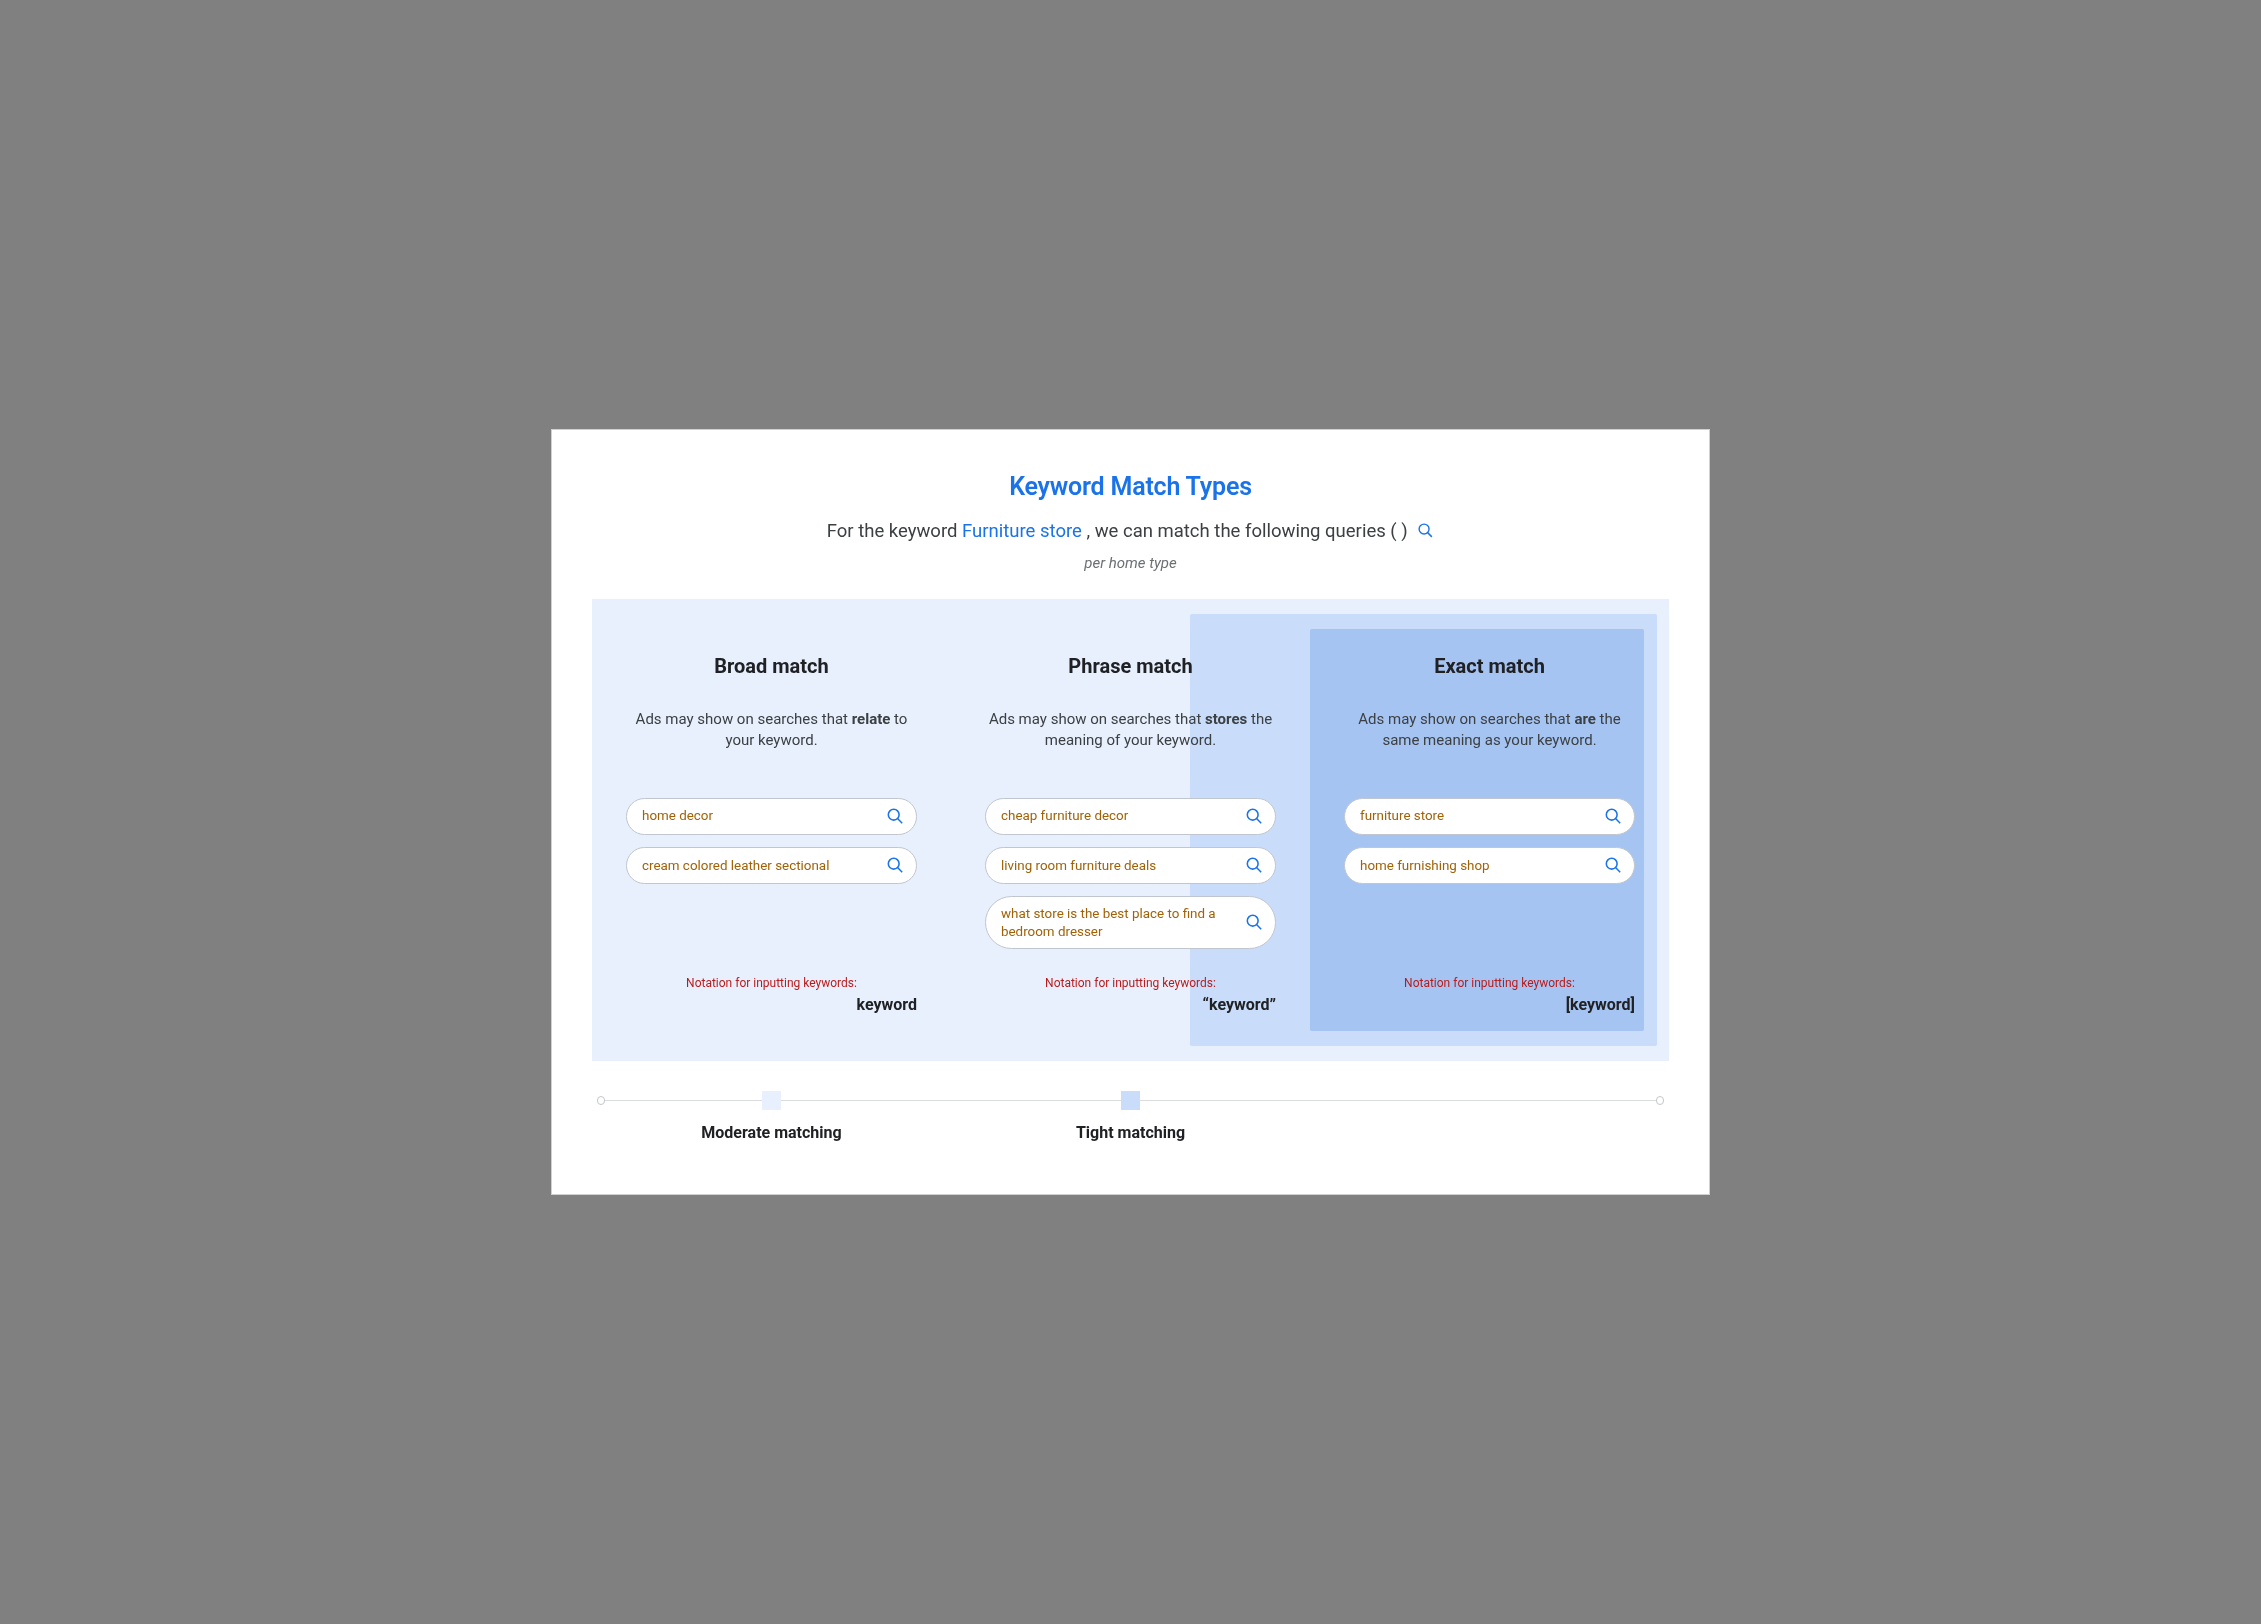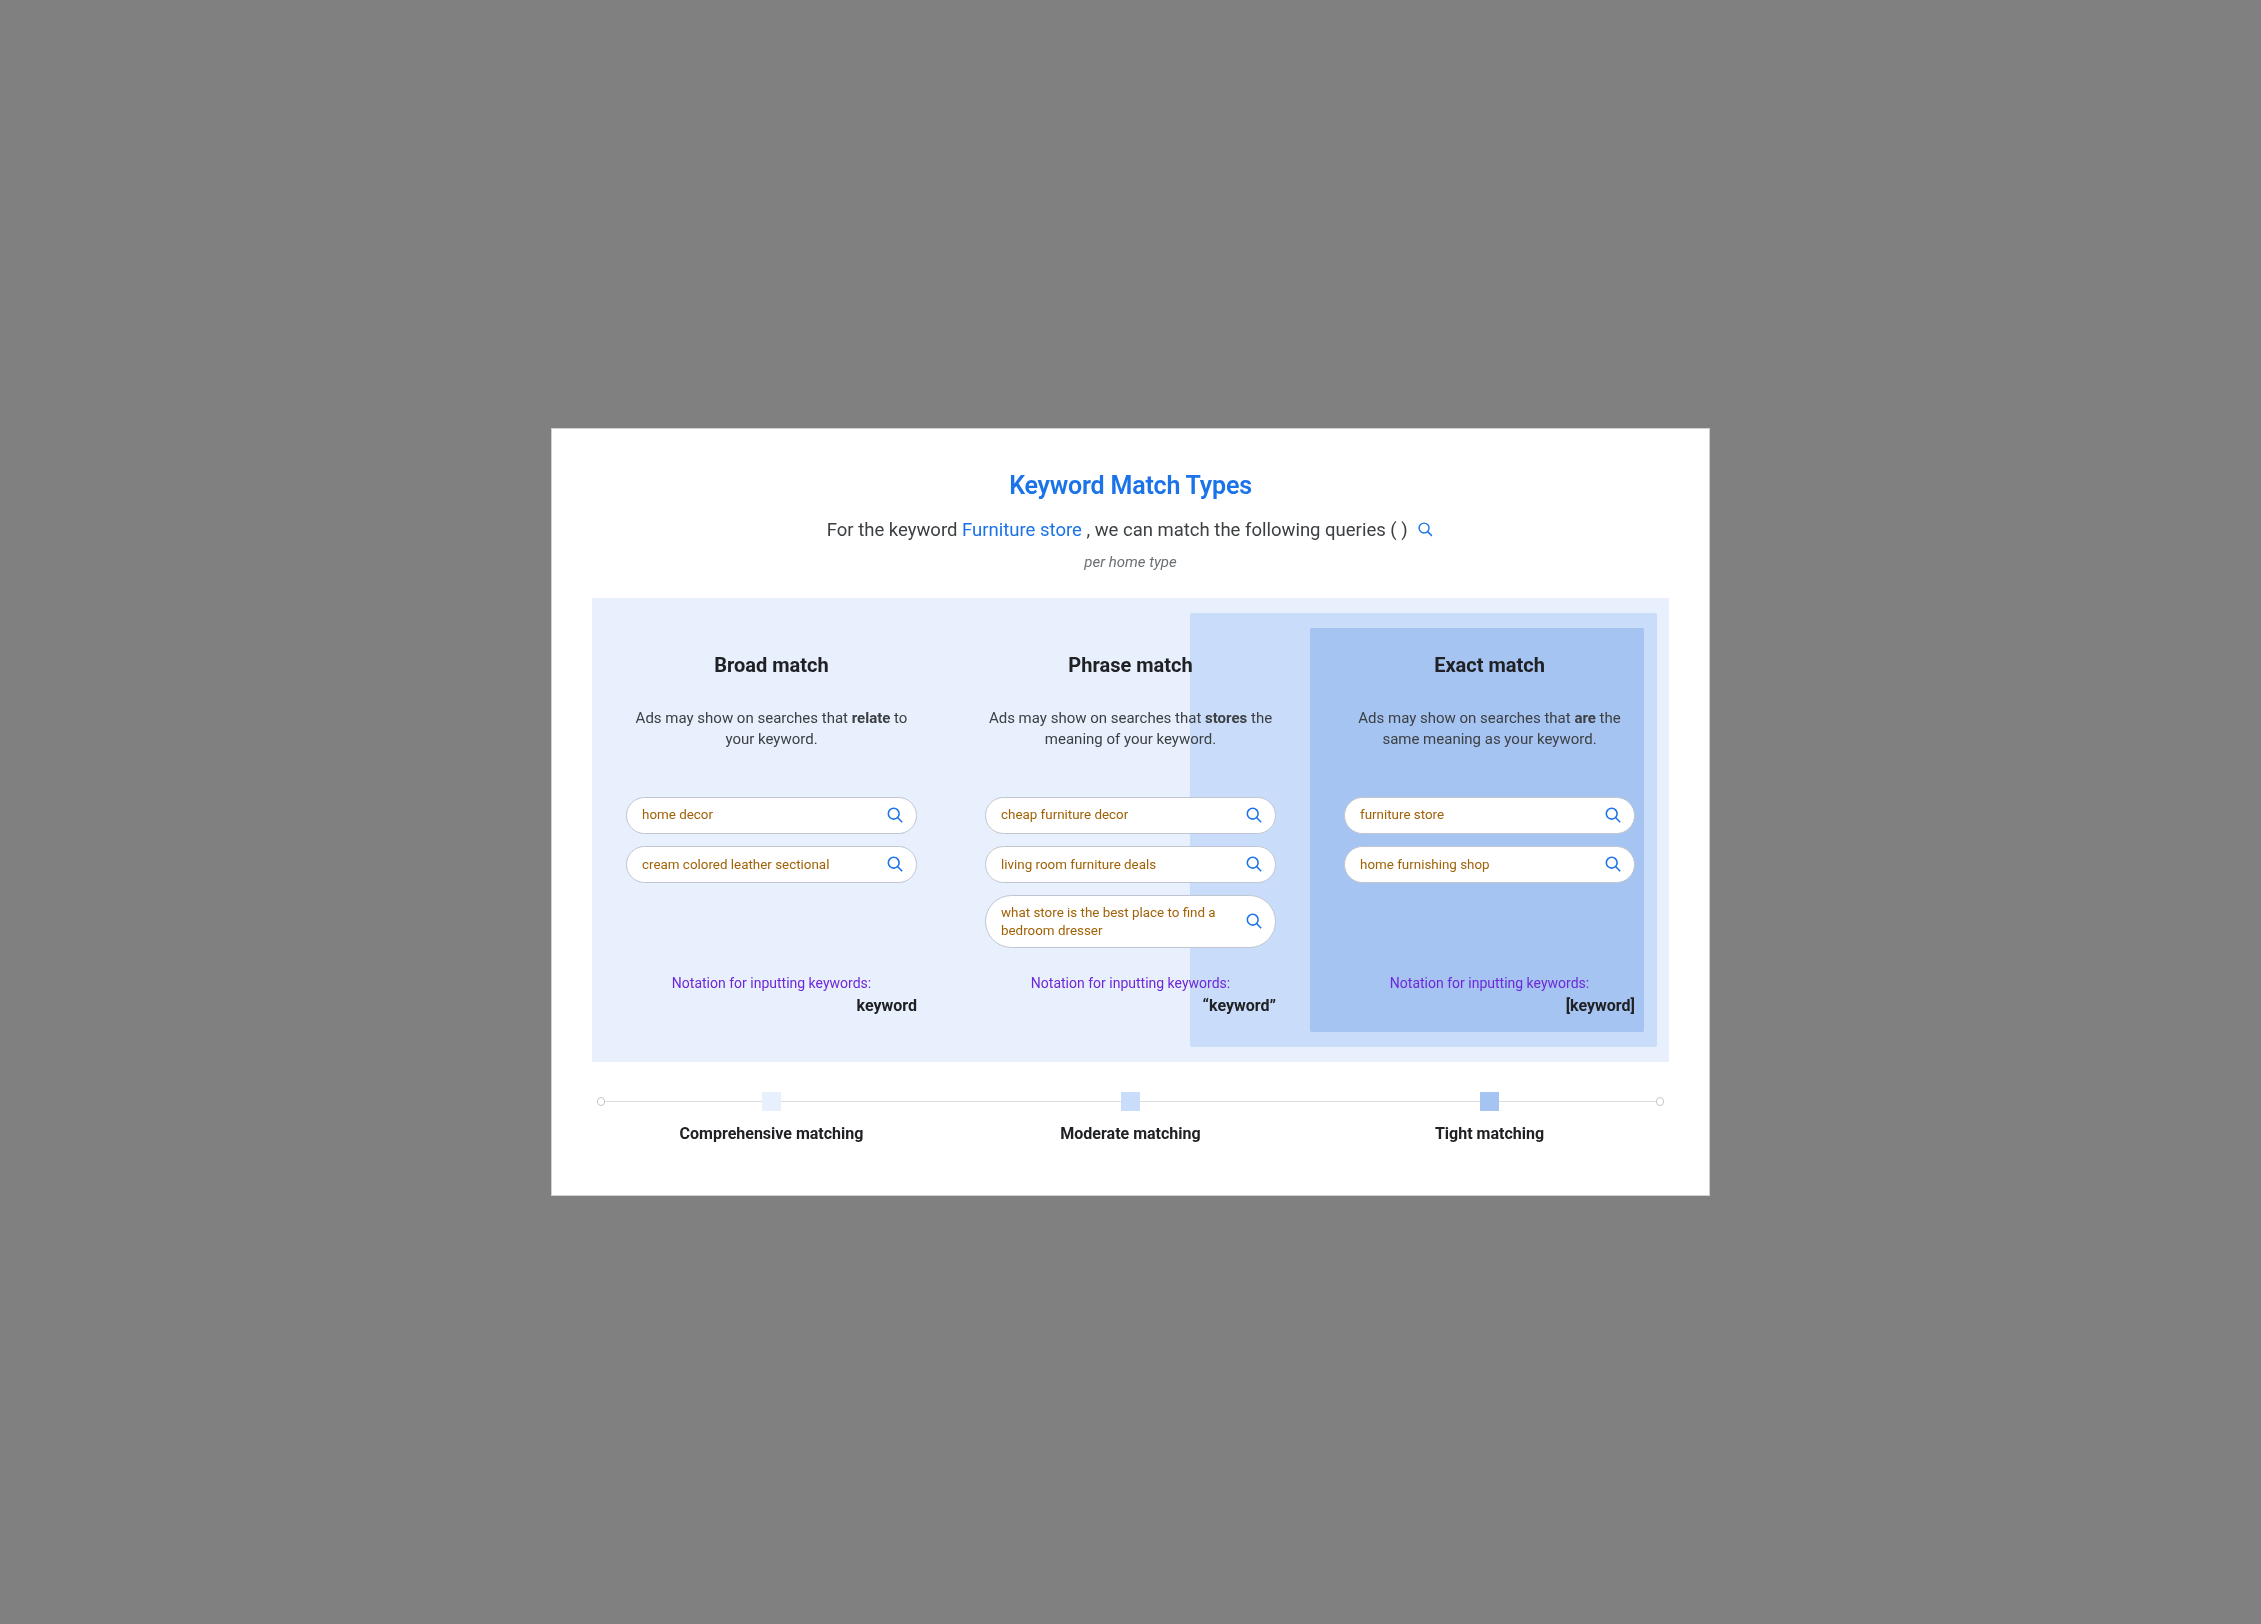--- a/index.html
+++ b/index.html
@@ -109,22 +109,22 @@
     color: #a16207;
     font-size: 13.4px;
     line-height: 1.3;
   }
   .pill .mag {
     flex-shrink: 0;
     width: 18.5px; height: 18.5px;
     display: inline-flex;
   }
   .notation-label {
-    color: #6d28d9;
-    font-size: 14px;
+    color: #b91c1c;
+    font-size: 12px;
     margin-top: 15px;
   }
   .notation-val {
     color: #202124;
     font-weight: 700;
     font-size: 16px;
     margin-top: 5px;
     text-align: right;
   }
   .scale {
@@ -295,24 +295,20 @@
     </div>
   </div>
 
   <div class="scale">
     <div class="scale-line"></div>
     <div class="scale-dot left"></div>
     <div class="scale-dot right"></div>
     <div class="ticks">
       <div class="tick">
         <div class="sq"></div>
-        <div class="lbl">Comprehensive matching</div>
-      </div>
-      <div class="tick">
-        <div class="sq"></div>
         <div class="lbl">Moderate matching</div>
       </div>
       <div class="tick">
         <div class="sq"></div>
         <div class="lbl">Tight matching</div>
       </div>
     </div>
   </div>
 
 </div>

